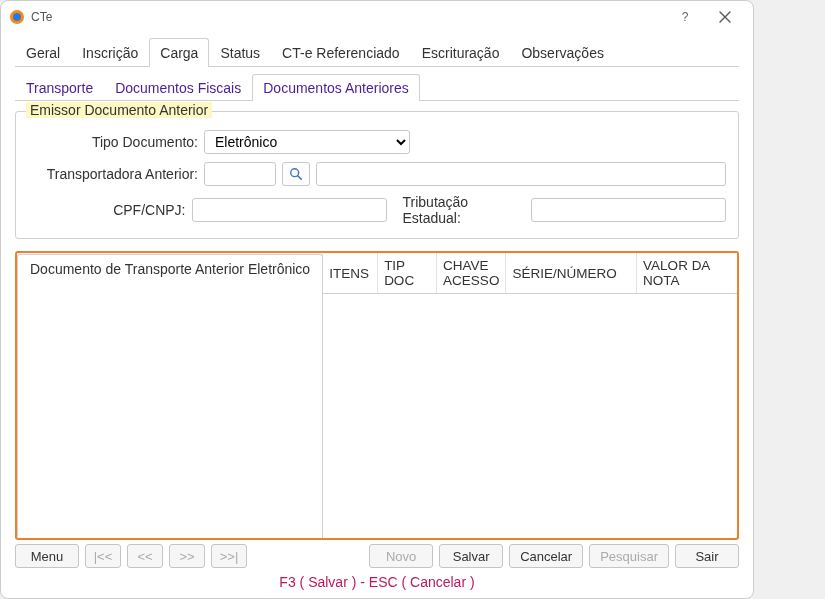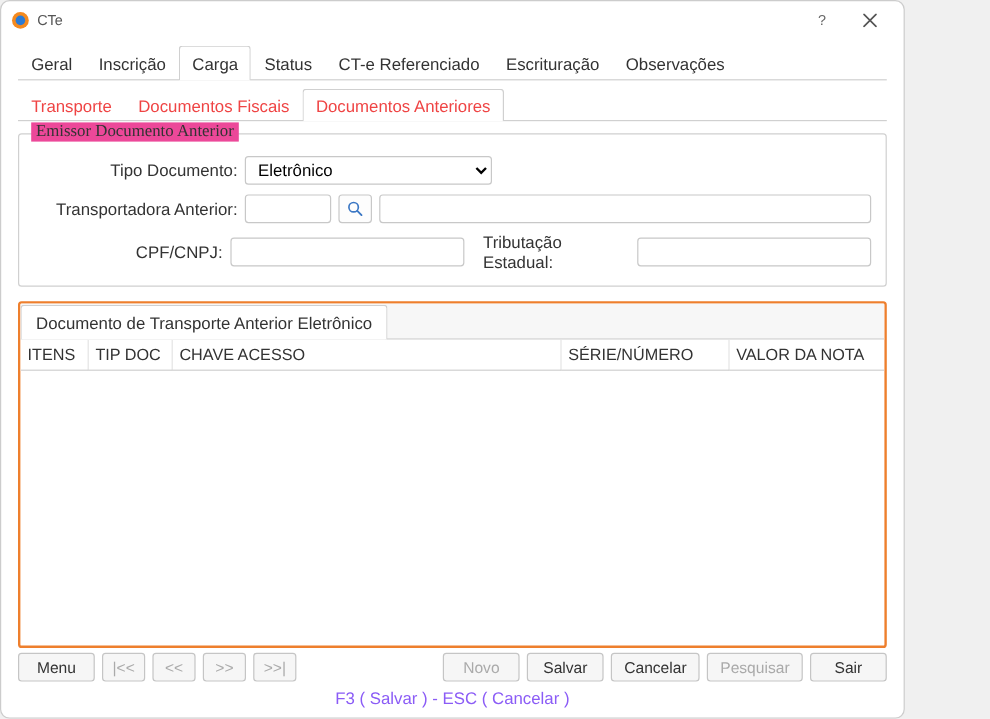--- a/index.html
+++ b/index.html
@@ -16,45 +16,45 @@
   .titlebar .win-btn { width: 40px; height: 28px; display: flex; align-items: center; justify-content: center; color: #666; cursor: pointer; }
   .content { flex: 1; padding: 4px 14px 0 14px; display: flex; flex-direction: column; }
   .tabs { display: flex; border-bottom: 1px solid #d0d0d0; }
   .tab {
     padding: 6px 10px; font-size: 14px; color: #333; cursor: pointer; position: relative; top: 1px;
     border: 1px solid transparent; border-bottom: none; background: transparent;
   }
   .tab.active { background: #fff; border-color: #d0d0d0; border-top-left-radius: 3px; border-top-right-radius: 3px; }
   .subtabs { display: flex; border-bottom: 1px solid #d0d0d0; margin-top: 6px; }
   .subtab {
-    padding: 5px 10px; font-size: 14px; color: #ef4444; cursor: pointer; position: relative; top: 1px;
+    padding: 5px 10px; font-size: 14px; color: #4c1d95; cursor: pointer; position: relative; top: 1px;
     border: 1px solid transparent; border-bottom: none;
   }
   .subtab.active { background: #fff; border-color: #d0d0d0; border-top-left-radius: 3px; border-top-right-radius: 3px; }
   .fieldset {
     border: 1px solid #d0d0d0; border-radius: 3px; margin-top: 10px; padding: 10px 12px 12px 12px; font-size: 14px;
     position: relative;
   }
   .fieldset > .legend {
-    position: absolute; top: -10px; left: 10px; background: #ec4899; padding: 0 4px; font-size: 14px; color: #333; font-family: Liberation Serif, serif;
+    position: absolute; top: -10px; left: 10px; background: #fef9c3; padding: 0 4px; font-size: 14px; color: #333;
   }
   .form-row { display: flex; align-items: center; margin-top: 8px; gap: 6px; }
   .form-row:first-of-type { margin-top: 2px; }
   .lbl { width: 170px; text-align: right; font-size: 14px; }
   select, input[type="text"] {
     border: 1px solid #c8c8c8; border-radius: 3px; height: 24px; font: inherit; padding: 2px 6px; background: #fff;
   }
   select { width: 206px; }
   .btn-icon {
     width: 28px; height: 24px; border: 1px solid #c8c8c8; border-radius: 3px; background: #fdfdfd;
     display: flex; align-items: center; justify-content: center; cursor: pointer;
   }
   .flex1 { flex: 1; }
   .orange-panel {
-    border: 2px solid #ee7f2d; border-radius: 3px; margin-top: 12px; flex: 1; display: flex; flex-direction: column;
+    border: 2px solid #ee7f2d; border-radius: 3px; margin-top: 12px; flex: 1; display: flex; flex-direction: row;
     overflow: hidden;
   }
   .orange-tabs { display: flex; border-bottom: 1px solid #d0d0d0; background: #f7f7f7; }
   .orange-tab {
     padding: 6px 12px; font-size: 14px; border: 1px solid #d0d0d0; border-bottom: none; position: relative; top: 1px;
     background: #fff; border-top-left-radius: 3px; border-top-right-radius: 3px; cursor: pointer;
   }
   .grid { flex: 1; overflow: auto; }
   .grid table { width: 100%; border-collapse: collapse; }
   .grid th {
@@ -65,21 +65,21 @@
   .bottom-bar {
     display: flex; align-items: center; gap: 6px; padding: 4px 14px 2px 14px;
   }
   .btn {
     border: 1px solid #c5c5c5; border-radius: 3px; background: #f6f6f6; height: 24px; min-width: 64px;
     font: inherit; font-size: 13px; padding: 0 10px; cursor: pointer; color: #333;
   }
   .btn:disabled { color: #aaa; cursor: default; }
   .btn.small { min-width: 36px; padding: 0 6px; }
   .spacer { flex: 1; }
-  .status-line { text-align: center; font-size: 14px; padding: 4px 0 8px 0; color: #8b5cf6; }
+  .status-line { text-align: center; font-size: 14px; padding: 4px 0 8px 0; color: #be185d; }
 </style>
 </head>
 <body>
 
 <div class="window">
 
   <div class="titlebar">
     <span class="app-icon">
       <svg viewBox="0 0 16 16">
           <circle cx="8" cy="8" r="7" fill="#f58a1f"></circle>

